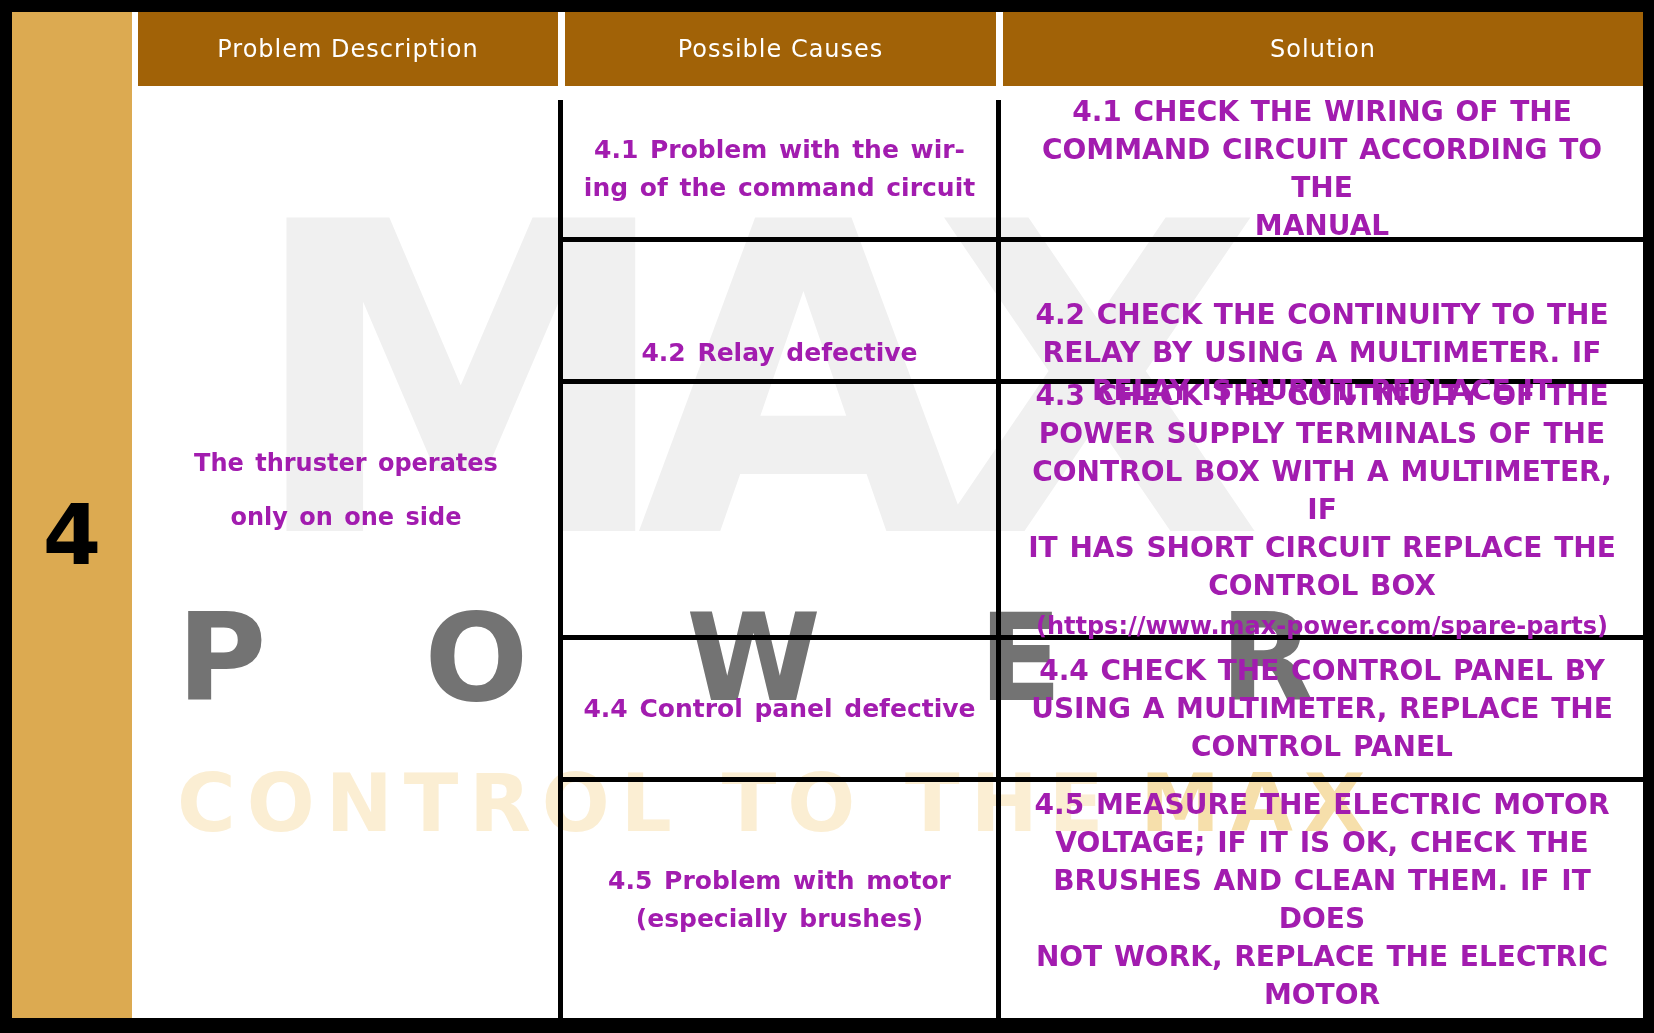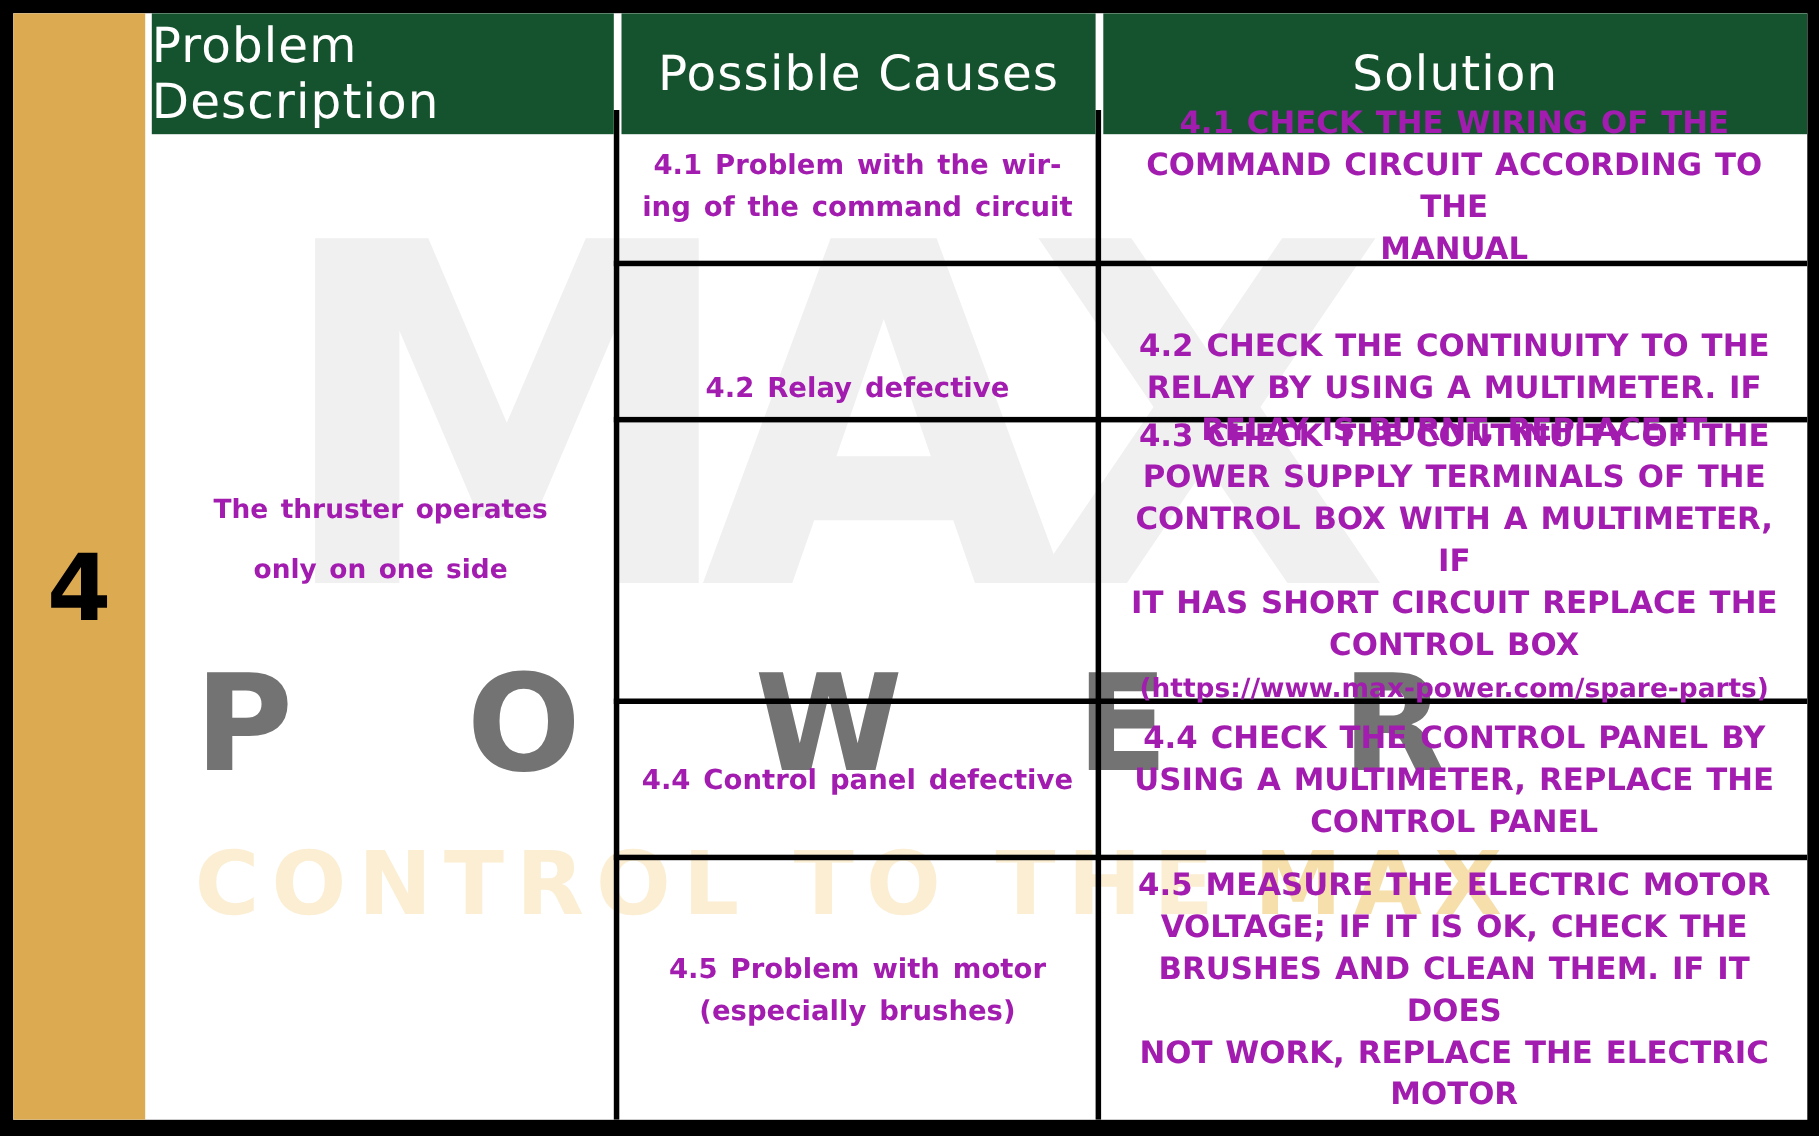--- a/index.html
+++ b/index.html
@@ -16,23 +16,23 @@
             color:#737373;line-height:1;}
   #wm-tagline{left:165px;top:752px;font-size:80px;font-weight:bold;letter-spacing:11px;line-height:1;}
   #wm-tagline .cream{color:#fbeed3;}
   #wm-tagline .orange{color:#f6dfab;margin-left:26px;}
 
   
   #gold-col{position:absolute;left:0;top:0;width:120px;height:1006px;background:#dcaa51;z-index:3;
             display:flex;align-items:center;justify-content:center;}
   #row-number{font-size:84px;font-weight:bold;color:#000;padding-top:40px;}
 
-  .hdr{position:absolute;top:0;height:110px;background:#14532d;z-index:3;
+  .hdr{position:absolute;top:0;height:74px;background:#a16207;z-index:3;
        display:flex;align-items:center;justify-content:center;
-       color:#ffffff;font-size:44px;font-weight:500;letter-spacing:1px;}
+       color:#ffffff;font-size:24px;font-weight:500;letter-spacing:1px;}
   #hdr-problem{left:126px;width:420px;}
   #hdr-causes{left:553px;width:431px;}
   #hdr-solution{left:991px;width:640px;}
 
   
   .vline{position:absolute;top:88px;width:5px;height:918px;background:#000;z-index:2;}
   #vline1{left:546px;}
   #vline2{left:984px;}
   .hline{position:absolute;left:546px;width:1085px;height:5px;background:#000;z-index:2;}
   #hline1{top:225px;}

